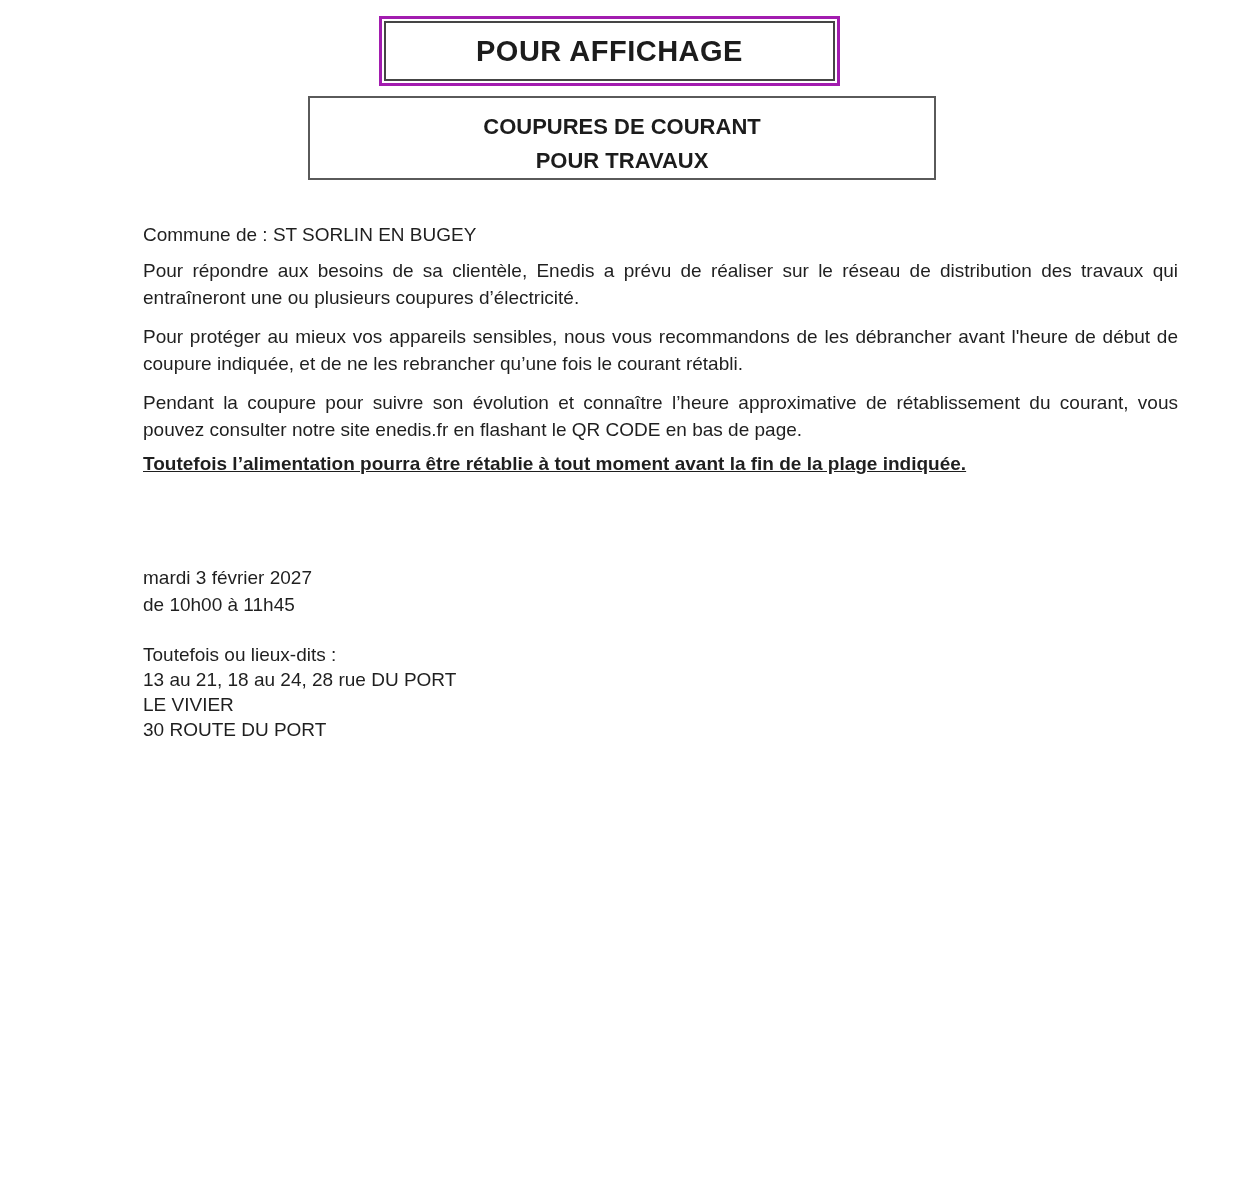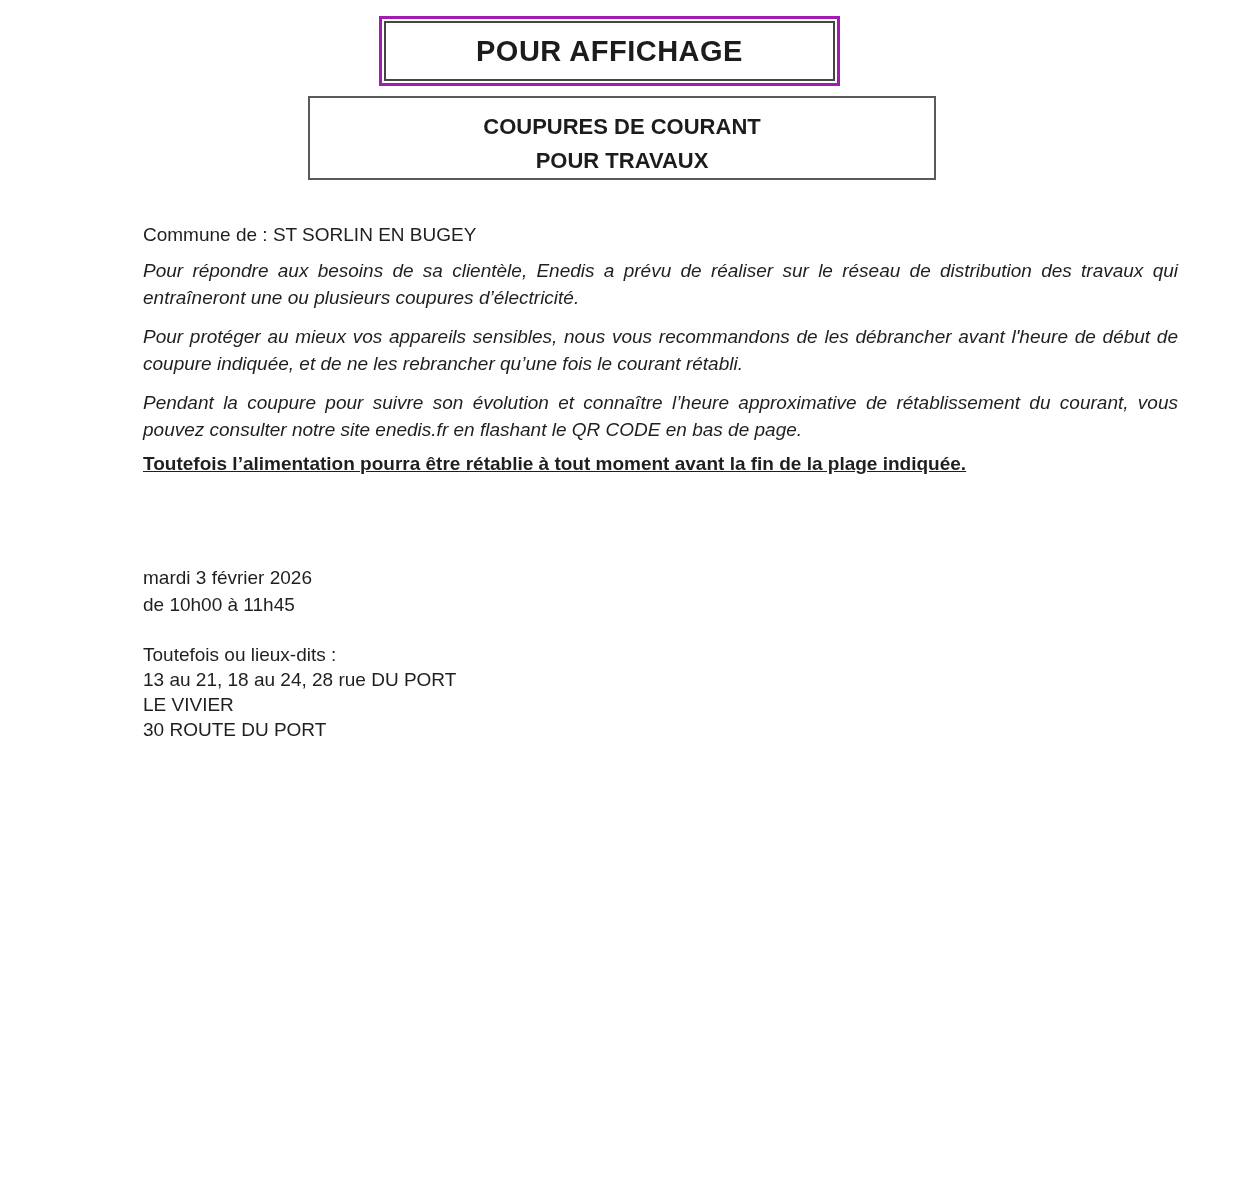--- a/index.html
+++ b/index.html
@@ -71,21 +71,20 @@
     left: 127px;
     width: 1035px;
     font-size: 19px;
     line-height: 27px;
     color: #1f1f1f;
     margin-left: 16px;
   }
   .justified {
     text-align: justify;
     text-justify: inter-word;
-    font-style: italic;
   }
   .underlined {
     text-decoration: underline;
     font-weight: bold;
   }
   .loc-block {
     line-height: 25px;
   }
 </style>
 </head>
@@ -111,21 +110,21 @@
   <div class="textblock justified" style="top:323px;">Pour protéger au mieux vos appareils sensibles, nous vous recommandons de les débrancher avant l'heure de début de coupure indiquée, et de ne les rebrancher qu’une fois le courant rétabli.</div>
 
   <div class="textblock justified" style="top:389px;">Pendant la coupure pour suivre son évolution et connaître l’heure approximative de rétablissement du courant, vous pouvez consulter notre site enedis.fr en flashant le QR CODE en bas de page.</div>
 
   <div class="textblock" style="top:450px;">
     <span class="underlined">Toutefois l’alimentation pourra être rétablie à tout moment avant la fin de la plage indiquée.</span>
   </div>
 
 
   <div class="textblock" style="top:564px;">
-    <div>mardi 3 février 2026</div>
+    <div>mardi 3 février 2027</div>
     <div>de 10h00 à 11h45</div>
   </div>
 
   <div class="textblock loc-block" style="top:642px;">
     <div>Toutefois ou lieux-dits :</div>
     <div>13 au 21, 18 au 24, 28 rue DU PORT</div>
     <div>LE VIVIER</div>
     <div>30 ROUTE DU PORT</div>
   </div>
 

